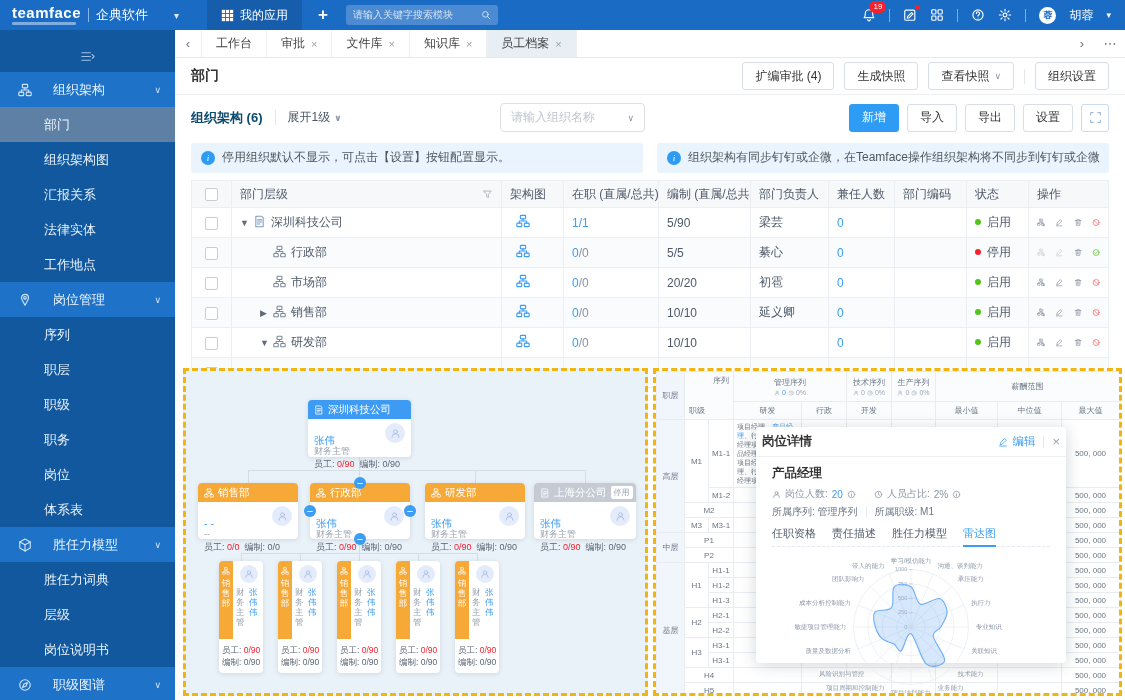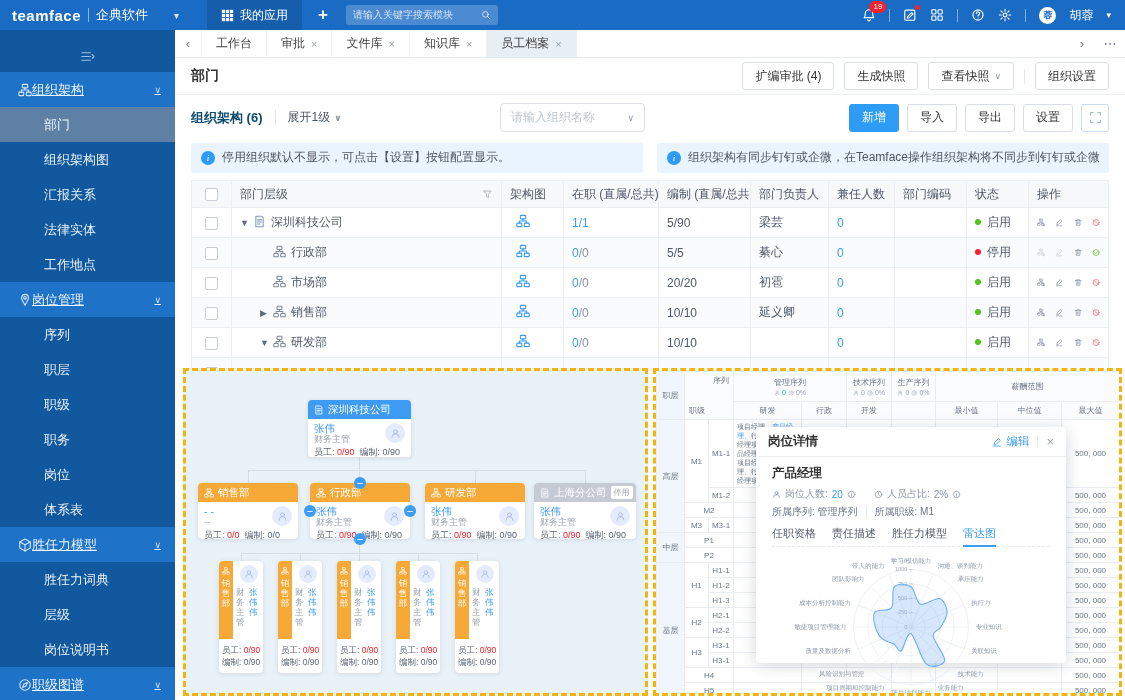--- a/index.html
+++ b/index.html
@@ -6,21 +6,21 @@
     font-family:"Liberation Sans","DejaVu Sans",sans-serif;font-size:12px;color:#333;}
   *{box-sizing:border-box;}
   svg{display:block;}
   .ic{display:inline-flex;align-items:center;justify-content:center;}
   .ic svg{width:100%;height:100%;stroke:currentColor;fill:none;stroke-width:1.3;stroke-linecap:round;stroke-linejoin:round;}
   .ic.fill svg{fill:currentColor;stroke:none;}
 
   
   .topbar{position:absolute;left:0;top:0;width:1125px;height:30px;background:#1A6BC4;display:flex;align-items:center;color:#fff;z-index:20;}
   .logo{display:flex;align-items:center;margin-left:12px;}
-  .logo-en{font-size:15px;font-weight:bold;letter-spacing:.5px;line-height:1;display:flex;flex-direction:row;}
+  .logo-en{font-size:15px;font-weight:bold;letter-spacing:.5px;line-height:1;display:flex;flex-direction:column;}
   .logo-sub-bar{margin-top:2px;height:3px;width:92%;background:rgba(255,255,255,.45);border-radius:1px;}
   .logo-div{width:1px;height:14px;background:rgba(255,255,255,.5);margin:0 7px;}
   .logo-cn{font-size:13px;}
   .top-caret{margin-left:26px;font-size:10px;cursor:pointer;color:#dcebfb;}
   .myapps{margin-left:28px;height:30px;padding:0 14px;background:rgba(0,0,0,.12);display:flex;align-items:center;gap:6px;font-size:12px;cursor:pointer;}
   .top-plus{margin-left:16px;font-size:17px;font-weight:bold;cursor:pointer;}
   .top-search{margin-left:18px;width:152px;height:20px;border-radius:3px;background:rgba(255,255,255,.22);display:flex;align-items:center;padding:0 7px;gap:5px;}
   .top-search .ph{flex:1;font-size:10px;color:rgba(255,255,255,.75);white-space:nowrap;overflow:hidden;}
   .top-right{margin-left:auto;margin-right:14px;display:flex;align-items:center;gap:13px;}
   .tr-div{width:1px;height:13px;background:rgba(255,255,255,.45);}
@@ -38,21 +38,21 @@
   .tab:first-child{border-left:1px solid #EEF0F3;}
   .tab.active{background:#E7EEF4;}
   .tab .x{font-size:11px;color:#9aa3ad;}
   .tab-right{margin-left:auto;display:flex;align-items:center;}
   .tab-more{width:30px;display:flex;align-items:center;justify-content:center;color:#6b7684;font-size:13px;cursor:pointer;}
 
   
   .sidebar{position:absolute;left:0;top:30px;width:175px;height:670px;background:#12589E;z-index:16;overflow:hidden;}
   .side-collapse{height:42px;display:flex;align-items:flex-end;justify-content:center;padding-bottom:8px;color:#9fc3e6;cursor:pointer;}
   .snav{height:35px;display:flex;align-items:center;color:#EAF3FC;font-size:13px;cursor:pointer;}
-  .snav.parent{background:#1E73C8;padding:0 14px 0 18px;gap:0;text-decoration:underline;}
+  .snav.parent{background:#1E73C8;padding:0 14px 0 18px;gap:21px;}
   .snav.parent .chev{margin-left:auto;font-size:9px;color:#cfe4f8;}
   .snav.child{padding-left:44px;background:#12589E;}
   .snav.child.active{background:#5E80A5;}
 
   
   .main{position:absolute;left:175px;top:58px;width:950px;height:642px;background:#fff;overflow:hidden;}
   .page-header{height:37px;display:flex;align-items:center;padding:0 16px;border-bottom:1px solid #EDF0F3;}
   .pg-title{font-size:14px;font-weight:bold;color:#333;}
   .hdr-btns{margin-left:auto;display:flex;align-items:center;gap:10px;justify-content:space-between;}
   .btn{height:28px;padding:0 12px;border:1px solid #D9DEE4;border-radius:3px;background:#fff;font-size:12px;color:#333;display:inline-flex;align-items:center;gap:5px;cursor:pointer;white-space:nowrap;}
@@ -100,21 +100,21 @@
   .overlay-right{position:absolute;left:478px;top:310px;width:469px;height:328px;border:3px dashed #F2B50F;background:#fff;z-index:8;overflow:hidden;}
   .oc-stage{position:relative;width:100%;height:100%;}
   .oline{position:absolute;background:#D5DCE5;}
   .ncard{position:absolute;background:#fff;border-radius:4px;box-shadow:0 1px 5px rgba(31,45,61,.12);font-size:10px;}
   .ncard .nhead{height:19px;border-radius:4px 4px 0 0;display:flex;align-items:center;gap:4px;padding:0 6px;color:#fff;font-size:10.5px;white-space:nowrap;overflow:hidden;}
   .nhead.blue{background:#3E9BF4;}
   .nhead.orange{background:#F7A937;}
   .nhead.gray{background:#C6CBD3;}
   .nhead .hic{width:10px;height:10px;flex:0 0 10px;}
   .nhead .stop-badge{margin-left:auto;background:#fff;color:#9AA3AF;font-size:8px;padding:1px 3px;border-radius:2px;}
-  .nbody{position:relative;padding:3px 6px 0;}
+  .nbody{position:relative;padding:15px 6px 0;}
   .nbody .pname{color:#3D9DF3;font-size:10.5px;line-height:12px;}
   .nbody .ptitle{color:#9AA3B0;font-size:9px;line-height:11px;}
   .navatar{position:absolute;right:6px;top:4px;width:20px;height:20px;border-radius:50%;background:#E4ECFB;color:#A8BBE8;display:flex;align-items:center;justify-content:center;}
   .navatar .ic{width:11px;height:11px;}
   .nfoot{padding:1px 6px;font-size:9px;color:#5A6573;white-space:nowrap;}
   .red{color:#F5222D;}
   .minус{position:absolute;width:12px;height:12px;border-radius:50%;background:#3D9DF3;color:#fff;font-size:10px;line-height:11px;text-align:center;cursor:pointer;z-index:3;}
   .vcard{position:absolute;width:44px;height:112px;background:#fff;border-radius:4px;box-shadow:0 1px 5px rgba(31,45,61,.12);}
   .vstrip{position:absolute;left:0;top:0;width:14px;height:78px;background:#F7A937;border-radius:4px 0 0 0;color:#fff;text-align:center;padding-top:3px;}
   .vstrip .hic{width:8px;height:8px;margin:0 auto 2px;}
@@ -138,21 +138,21 @@
   .gmeta .ic{width:6px;height:6px;}
   .gmeta .b{color:#3D9DF3;}
   .diag{position:relative;background:linear-gradient(to bottom right,transparent calc(50% - .5px),#E2E8EF calc(50% - .5px),#E2E8EF calc(50% + .5px),transparent calc(50% + .5px));}
   .diag .dt{position:absolute;top:3px;right:4px;}
   .diag .db{position:absolute;bottom:3px;left:4px;}
   .devcell{text-align:left!important;padding:2px 3px!important;font-size:7px!important;line-height:9px;color:#6B7684;white-space:normal!important;}
   .devcell .b{color:#3D9DF3;}
 
   
   .modal{position:absolute;left:100px;top:56px;width:310px;height:236px;background:#fff;border-radius:4px;box-shadow:0 2px 16px rgba(31,45,61,.2);z-index:4;}
-  .m-head{height:30px;display:flex;align-items:center;padding:0 12px;border-bottom:1px solid #EEF1F4;}
+  .m-head{height:30px;display:flex;align-items:center;padding:0 6px;border-bottom:1px solid #EEF1F4;}
   .m-title{font-size:12.5px;font-weight:bold;color:#333;}
   .m-right{margin-left:auto;display:flex;align-items:center;gap:8px;}
   .m-edit{color:#3D9DF3;font-size:11.5px;display:flex;align-items:center;gap:4px;cursor:pointer;}
   .m-edit .ic{width:10px;height:10px;}
   .m-div{width:1px;height:12px;background:#E5E9EE;}
   .m-close{color:#99A2AD;font-size:13px;cursor:pointer;}
   .m-body{padding:8px 16px 0;}
   .m-pos{font-size:12.5px;font-weight:bold;color:#333;}
   .m-meta{margin-top:5px;font-size:10px;color:#8A94A3;display:flex;align-items:center;gap:4px;white-space:nowrap;}
   .m-meta .ic{width:9px;height:9px;}

